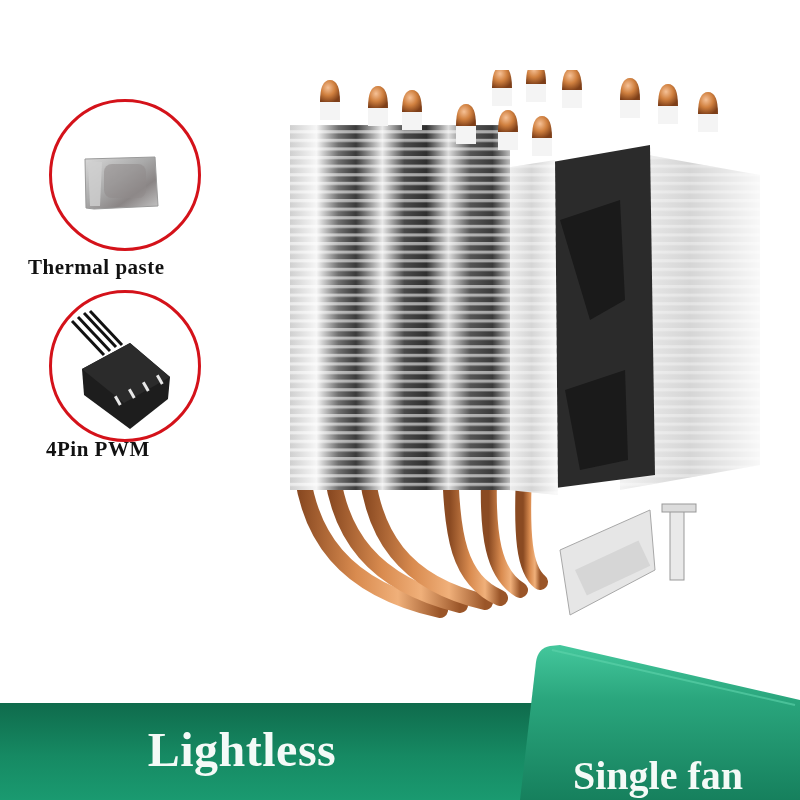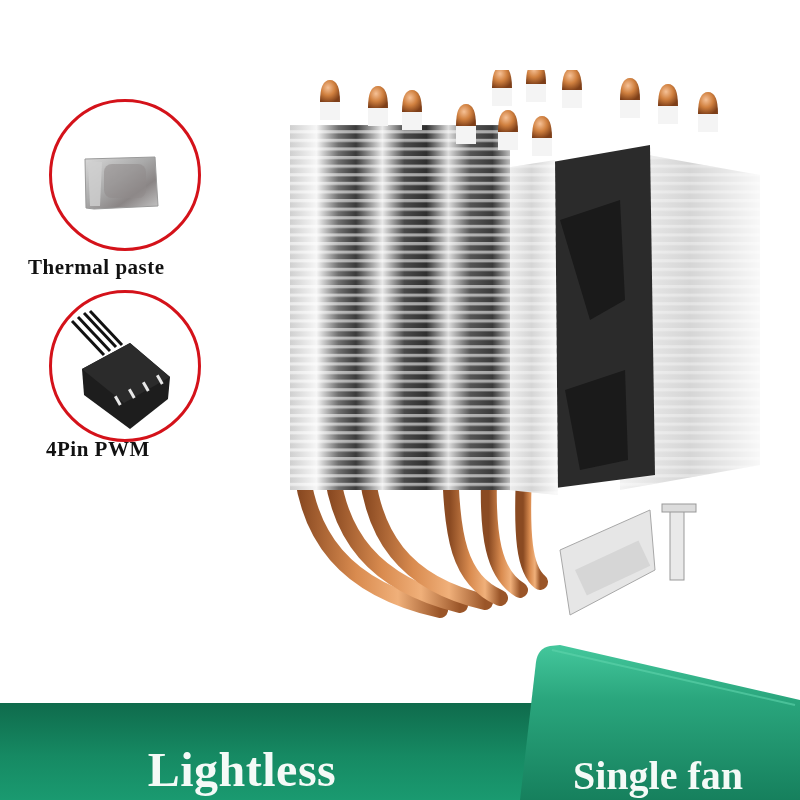--- a/index.html
+++ b/index.html
@@ -2,21 +2,21 @@
 <html><head>
 <meta charset="utf-8">
 <style>
   html,body{margin:0;padding:0;}
   body{width:800px;height:800px;position:relative;overflow:hidden;background:#ffffff;font-family:"Liberation Serif","DejaVu Serif",serif;}
   .circle{position:absolute;width:152px;height:152px;border-radius:50%;border:3px solid #d4121a;box-sizing:border-box;background:#fff;}
   .label{position:absolute;font-weight:bold;color:#111;font-size:21px;letter-spacing:0.5px;white-space:nowrap;}
   .cooler{position:absolute;left:290px;top:70px;width:490px;height:580px;}
   .bar{position:absolute;left:0;top:703px;width:800px;height:97px;background:linear-gradient(180deg,#0f6b4c 0%,#168a63 55%,#1a9a70 100%);}
   .panel{position:absolute;left:0;top:0;width:800px;height:800px;pointer-events:none;}
-  .txt-main{position:absolute;left:82px;top:720px;width:320px;text-align:center;color:#f4faf7;font-weight:bold;font-size:48px;line-height:60px;letter-spacing:0.5px;margin-top:20px;}
+  .txt-main{position:absolute;left:82px;top:720px;width:320px;text-align:center;color:#f4faf7;font-weight:bold;font-size:48px;line-height:60px;letter-spacing:0.5px;}
   .txt-side{position:absolute;left:540px;top:748px;width:236px;text-align:center;color:#f4faf7;font-weight:bold;font-size:40px;line-height:56px;}
 </style>
 </head>
 <body>
 
 <div class="circle" style="left:49px;top:99px;">
   <svg width="146" height="146" viewBox="0 0 146 146" style="position:absolute;left:0;top:0;">
     <defs>
       <linearGradient id="foil" x1="0" y1="0" x2="1" y2="1">
         <stop offset="0" stop-color="#d9d9d9"></stop>

